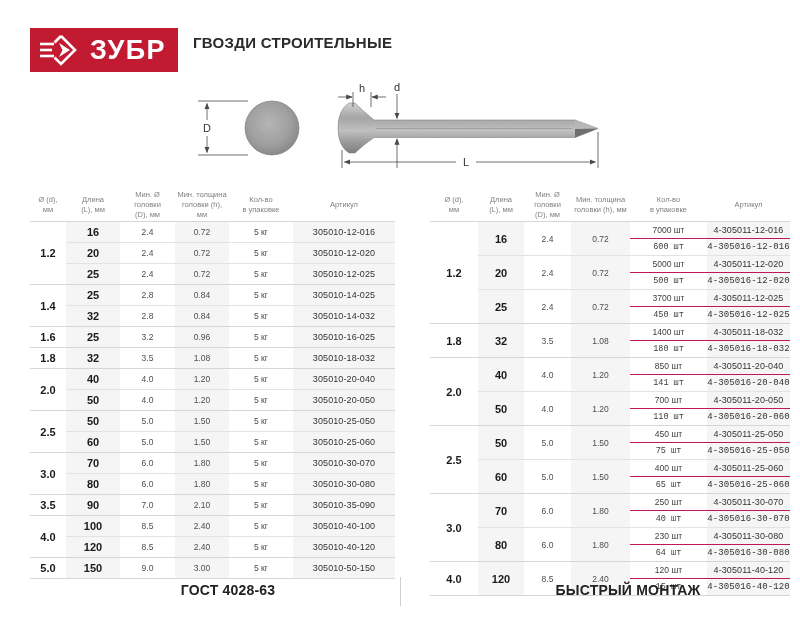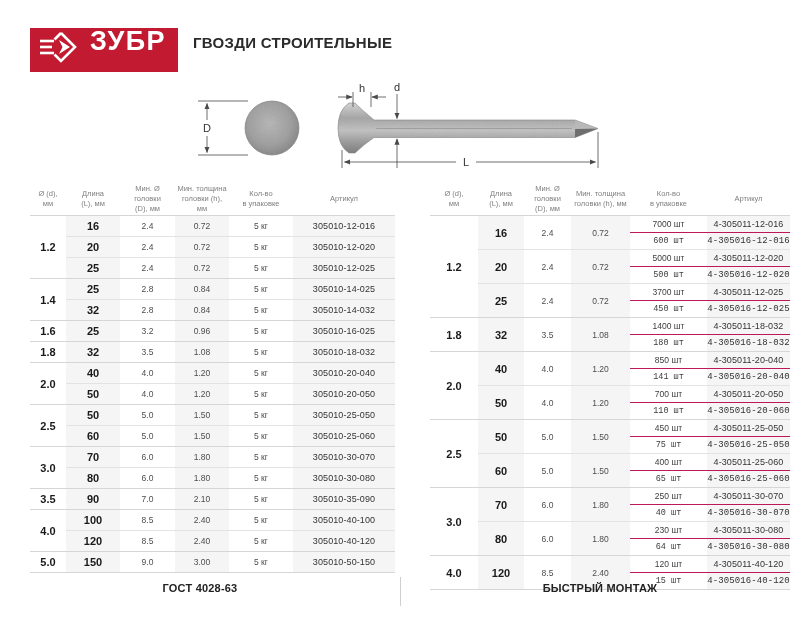--- a/index.html
+++ b/index.html
@@ -4,35 +4,35 @@
 <style>
   html,body{margin:0;padding:0;}
   body{
     width:800px;height:622px;position:relative;background:#ffffff;
     font-family:"Liberation Sans", sans-serif;overflow:hidden;
     -webkit-font-smoothing:antialiased;
   }
   
   .logo{
     position:absolute;left:30px;top:28px;width:148px;height:44px;
-    background:#c11a31;display:flex;
+    background:#c11a31;display:flex;align-items:center;
   }
   .logo-icon{margin-left:9px;flex:0 0 auto;}
   .logo-text{
     color:#ffffff;font-weight:700;font-size:27px;letter-spacing:1.5px;
     margin-left:5px;line-height:1;transform:scaleY(1.02);
   }
   .page-title{
     position:absolute;left:193px;top:34px;font-size:15px;font-weight:700;
     color:#2b2b2b;letter-spacing:.3px;
   }
   
   .diagram{position:absolute;left:190px;top:80px;width:420px;height:98px;}
   
-  .tbl-wrap{position:absolute;top:184px;}
+  .tbl-wrap{position:absolute;top:190px;}
   .tbl-left{left:30px;width:365px;}
   .tbl-right{left:430px;width:360px;}
   table.spec{border-collapse:collapse;table-layout:fixed;width:100%;border-bottom:1px solid #d6d6d6;}
   table.spec th{
     font-size:7.5px;font-weight:400;color:#7f7f7f;text-align:center;
     vertical-align:middle;white-space:pre-line;line-height:1.3;
     height:24px;padding:0 1px 2px 1px;border-bottom:1px solid #d6d6d6;
   }
   table.spec td{text-align:center;vertical-align:middle;padding:0;}
   .t-left tbody td{height:20px;}
@@ -42,21 +42,21 @@
   td.c-val{font-size:8.5px;color:#4d4d4d;}
   td.c-pack{font-size:8.5px;color:#4d4d4d;}
   td.c-qty{font-size:8.5px;color:#3d3d3d;text-align:right;padding-right:13px;}
   td.c-sku{font-size:9px;color:#333333;letter-spacing:.1px;}
   td.gs{border-top:1px solid #d6d6d6;}
   td.rs{border-top:1px solid #e3e3e3;}
   td.ss{border-top:1px solid #be185d;font-family:Liberation Mono, monospace;}
   
   .footer-label{
     position:absolute;top:582px;width:400px;text-align:center;
-    font-size:11px;font-weight:700;color:#222222;letter-spacing:.2px;
+    font-size:14px;font-weight:700;color:#222222;letter-spacing:.2px;padding-left:28px;
   }
   .footer-left{left:0;}
   .footer-right{left:400px;}
   .footer-divider{position:absolute;left:400px;top:577px;width:1px;height:29px;background:#cfcfcf;}
 </style>
 </head>
 <body>
 
 <div class="logo">
   <svg class="logo-icon" width="46" height="38" viewBox="0 0 46 38">

